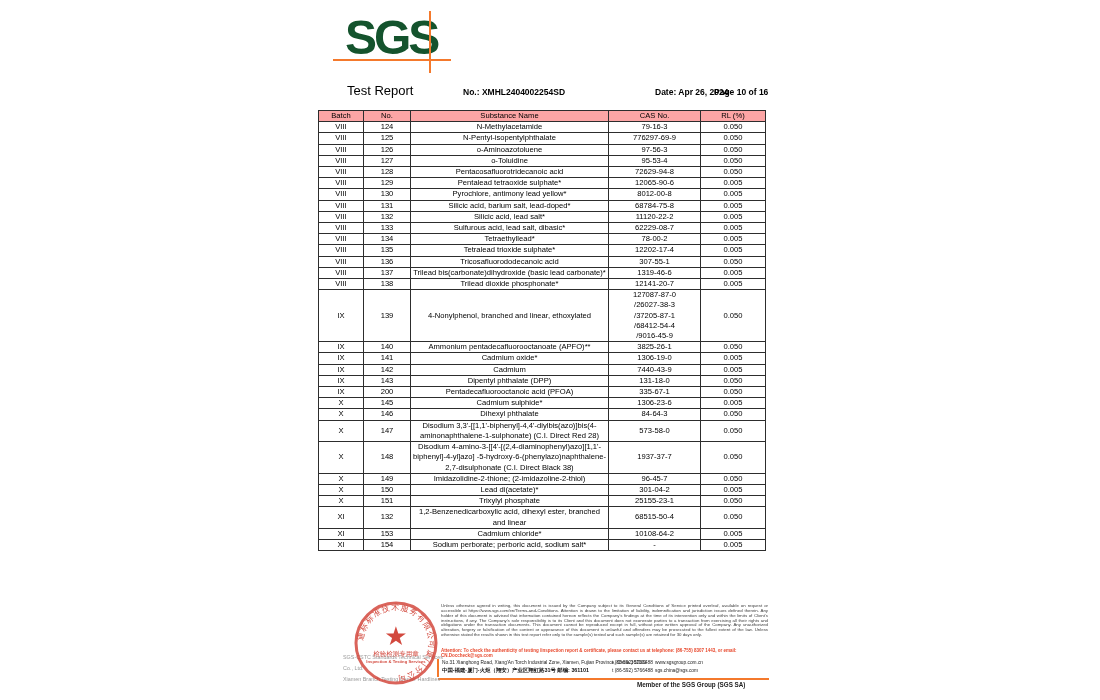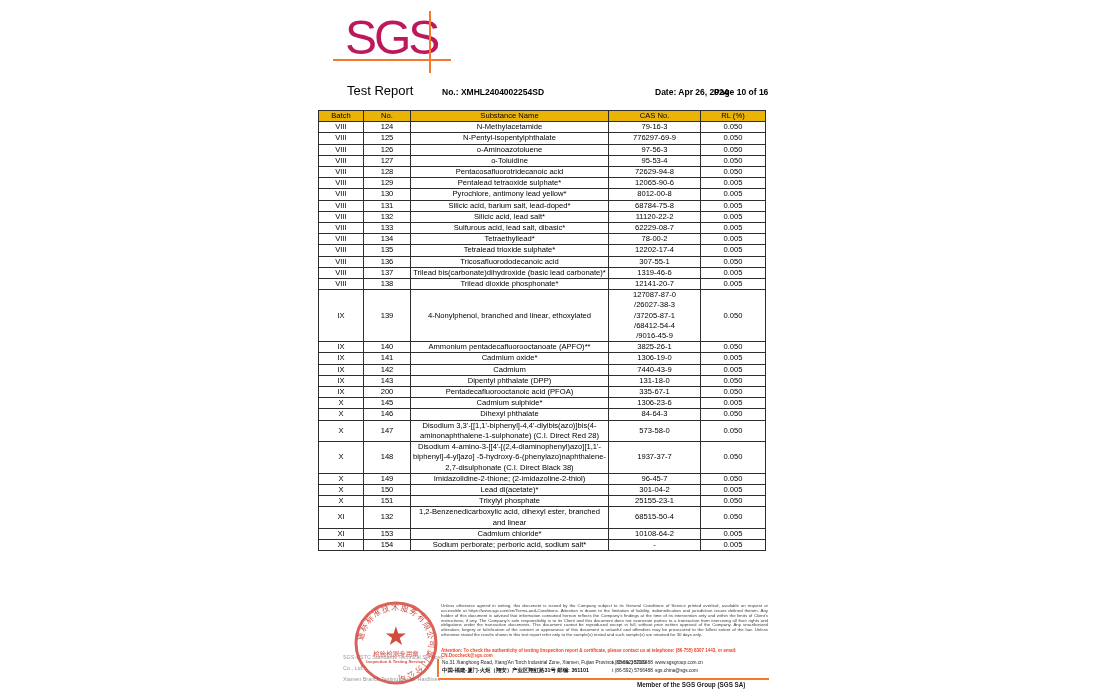--- a/index.html
+++ b/index.html
@@ -4,40 +4,40 @@
 <style>
   html,body{margin:0;padding:0;}
   body{
     width:1100px;height:700px;position:relative;overflow:hidden;
     background:#ffffff;
     font-family:"Liberation Sans", sans-serif;color:#000;
   }
   .abs{position:absolute;}
 
   
-  .sgs-logo{left:345px;top:16px;font-size:48px;line-height:44px;font-weight:normal;
-    color:#be185d;letter-spacing:-3px;}
+  .sgs-logo{left:345px;top:16px;font-size:48px;line-height:44px;font-weight:bold;
+    color:#14532d;letter-spacing:-3px;}
   .logo-vline{left:429px;top:11px;width:2px;height:62px;background:#f4792c;}
   .logo-hline{left:333px;top:59px;width:118px;height:2px;background:#f4792c;}
 
   
   .doc-title{left:347px;top:83px;font-size:13px;font-weight:normal;}
   .hdr-small{font-size:8.5px;font-weight:bold;top:87px;}
-  .hdr-no{left:442px;}
+  .hdr-no{left:463px;}
   .hdr-date{left:614px;margin-left:41px;}
   .hdr-page{left:714px;}
 
   
   table.report{left:318px;top:110px;width:447px;position:absolute;
     border-collapse:collapse;font-size:7.6px;line-height:10.2px;
     table-layout:fixed;}
   table.report th,table.report td{
     border:1px solid #2d2d2d;text-align:center;vertical-align:middle;
     padding:0 2px;font-weight:normal;overflow:hidden;}
-  table.report th{background:#eab308;}
+  table.report th{background:#fca5a5;}
   td.cas{white-space:pre-line;}
 
   
   .disclaimer{left:441px;top:604px;width:327px;font-size:4.35px;line-height:4.85px;
     color:#3c3c3c;text-align:justify;}
   .attention{left:441px;top:648px;width:327px;font-size:4.5px;line-height:5.3px;
     color:#e8472b;font-weight:bold;}
   .addr-vline{left:437px;top:659px;width:2px;height:18px;background:#f4792c;}
   .addr-en{left:442px;top:660px;font-size:4.8px;color:#222;}
   .addr-cn{left:442px;top:667px;font-size:5.4px;color:#111;font-weight:bold;}

